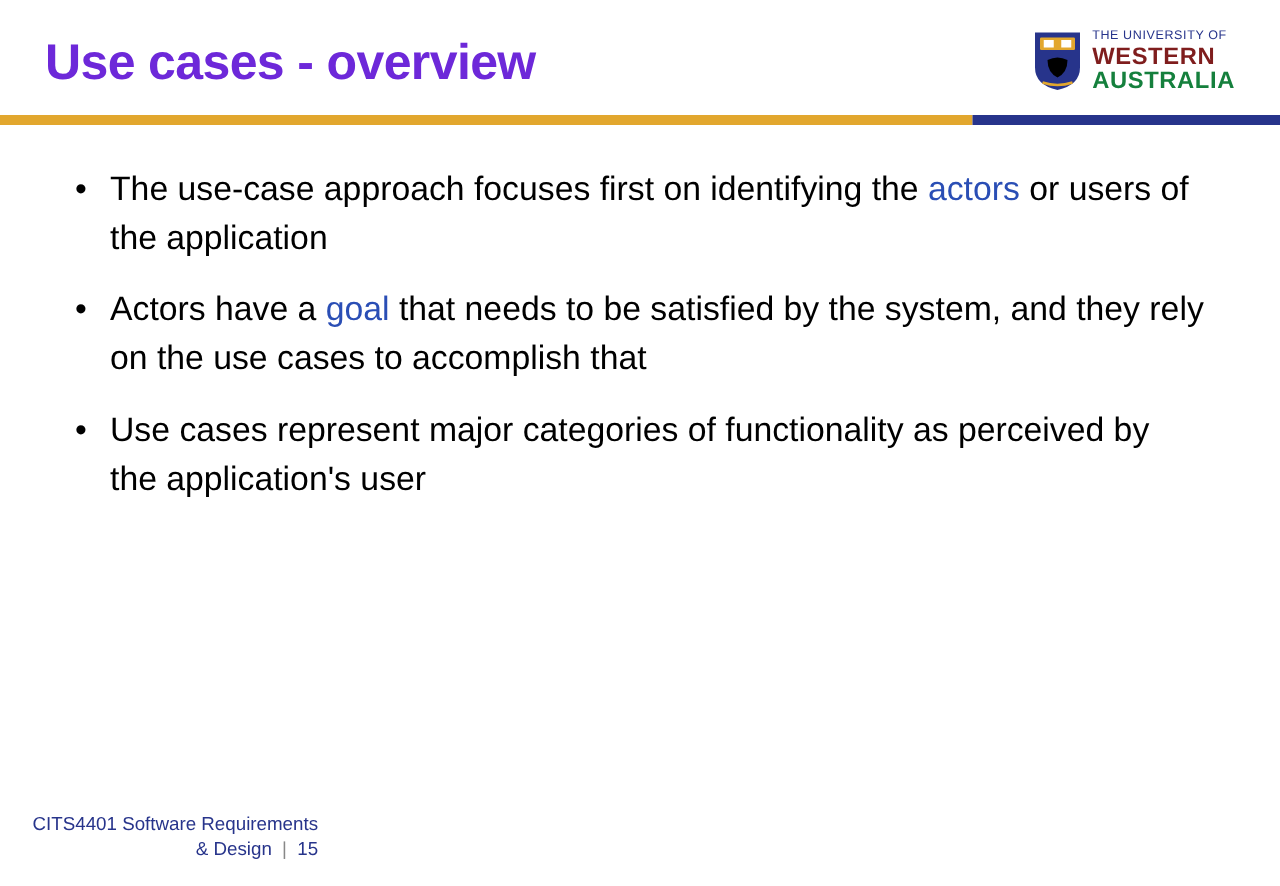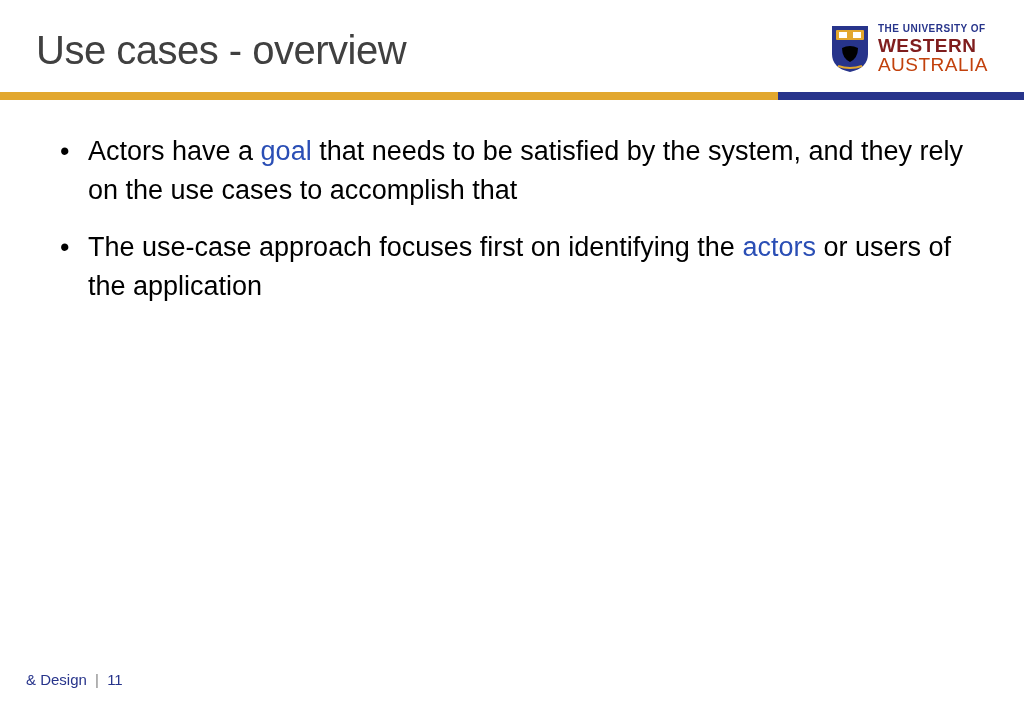--- a/index.html
+++ b/index.html
@@ -12,22 +12,22 @@
       overflow: hidden;
     }
     .header {
       display: flex;
       justify-content: space-between;
       align-items: flex-start;
       padding: 28px 36px 0 36px;
     }
     .slide-title {
       font-size: 40px;
-      font-weight: normal;
-      color: #404040;
+      font-weight: bold;
+      color: #6d28d9;
       letter-spacing: -0.5px;
     }
     .logo-block {
       display: flex;
       align-items: center;
       gap: 8px;
       margin-top: -4px;
     }
     .crest {
       width: 40px;
@@ -35,33 +35,33 @@
     }
     .logo-text {
       display: flex;
       flex-direction: column;
       line-height: 1;
     }
     .logo-top {
       font-size: 10px;
       color: #27348b;
       letter-spacing: 0.5px;
-      font-weight: 700;
+      font-weight: 400;
       margin-bottom: 2px;
     }
     .logo-western {
       font-size: 19px;
       font-weight: 800;
       color: #7f1d1d;
       letter-spacing: 0.5px;
     }
     .logo-australia {
       font-size: 19px;
-      font-weight: 400;
-      color: #c2410c;
+      font-weight: 700;
+      color: #15803d;
       letter-spacing: 0.5px;
     }
     .divider-bar {
       display: flex;
       height: 8px;
       margin-top: 18px;
     }
     .bar-gold {
       background: #e2a72e;
       width: 76%;
@@ -140,26 +140,28 @@
   </div>
 </div>
 
 <div class="divider-bar">
   <div class="bar-gold"></div>
   <div class="bar-blue"></div>
 </div>
 
 <div class="content">
   <ul class="bullet-list">
+    <li class="bullet-item"><span>The use-case approach focuses first on identifying the </span><span class="highlight">actors</span><span> or users of the application</span></li>
     <li class="bullet-item"><span>Actors have a </span><span class="highlight">goal</span><span> that needs to be satisfied by the system, and they rely on the use cases to accomplish that</span></li>
-    <li class="bullet-item"><span>The use-case approach focuses first on identifying the </span><span class="highlight">actors</span><span> or users of the application</span></li>
+    <li class="bullet-item"><span>Use cases represent major categories of functionality as perceived by the application's user</span><span class="highlight"></span><span></span></li>
   </ul>
 </div>
 
 <div class="footer">
   <div class="footer-right">
+    <div>CITS4401 Software Requirements</div>
     <div>
       <span>&amp; Design</span>
       <span class="page-sep">|</span>
-      <span>11</span>
+      <span>15</span>
     </div>
   </div>
 </div>
 
 </body></html>

